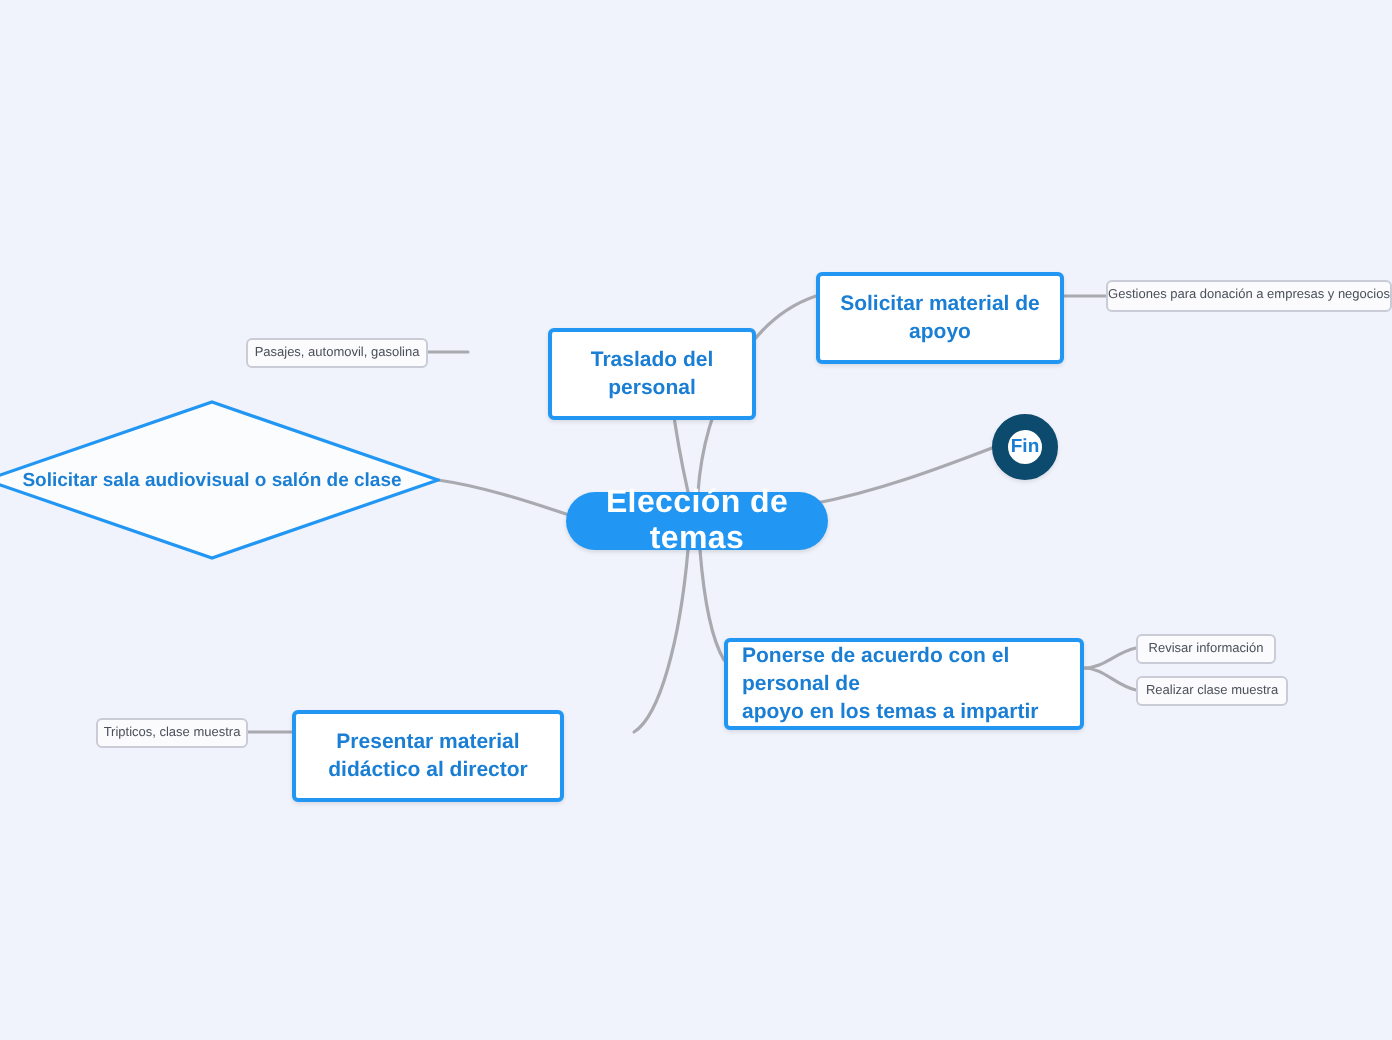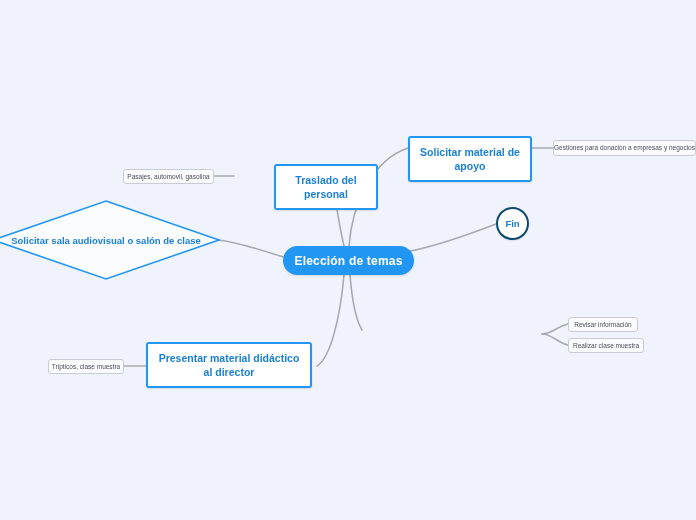--- a/index.html
+++ b/index.html
@@ -33,21 +33,21 @@
     display: flex;
     align-items: center;
     justify-content: center;
     text-align: center;
   }
   
   .central {
     background: #2196f3;
     border-radius: 999px;
     color: #ffffff;
-    font-size: 12px;
+    font-size: 16px;
     font-weight: bold;
     letter-spacing: 0.2px;
     box-shadow: 0 1px 2px rgba(0,0,0,0.12);
   }
   
   .topic {
     background: #ffffff;
     border: 2px solid #2196f3;
     border-radius: 3px;
     color: #1a7fd4;
@@ -66,21 +66,21 @@
     color: #4a4f5a;
     font-size: 6.5px;
     font-weight: normal;
     padding: 2px 5px;
     line-height: 1.2;
     white-space: nowrap;
   }
   
   .circle {
     background: #ffffff;
-    border: 2px solid #0c4a6e;
+    border: 8px solid #0c4a6e;
     border-radius: 50%;
     color: #1a7fd4;
     font-size: 9.5px;
     font-weight: bold;
     box-shadow: 0 1px 2px rgba(0,0,0,0.10);
   }
   
   .diamond-wrap {
     position: absolute;
   }
@@ -151,27 +151,33 @@
     </svg>
     <div class="diamond-label">
       <span>Solicitar sala audiovisual o salón de clase</span>
     </div>
   </div>
 
   <div class="node circle" style="left:496px; top:207px; width:33px; height:33px;">
     <span>Fin</span>
   </div>
 
+  <div class="node topic" style="left:362px; top:319px; width:180px; height:31px; justify-content:flex-start; text-align:left; padding-left:7px;">
+    <span>
+      <span class="txt">Ponerse de acuerdo con el personal de</span>
+      <span class="txt">apoyo en los temas a impartir</span>
+    </span>
+  </div>
   <div class="node detail" style="left:568px; top:317px; width:70px; height:15px;">
     <span>Revisar información</span>
   </div>
   <div class="node detail" style="left:568px; top:338px; width:76px; height:15px;">
     <span>Realizar clase muestra</span>
   </div>
 
-  <div class="node topic" style="left:146px; top:342px; width:166px; height:24px;">
+  <div class="node topic" style="left:146px; top:355px; width:136px; height:24px;">
     <span class="txt">Presentar material didáctico al director</span>
   </div>
   <div class="node detail" style="left:48px; top:359px; width:76px; height:15px;">
     <span>Tripticos, clase muestra</span>
   </div>
 
 </div>
 
 </body></html>

